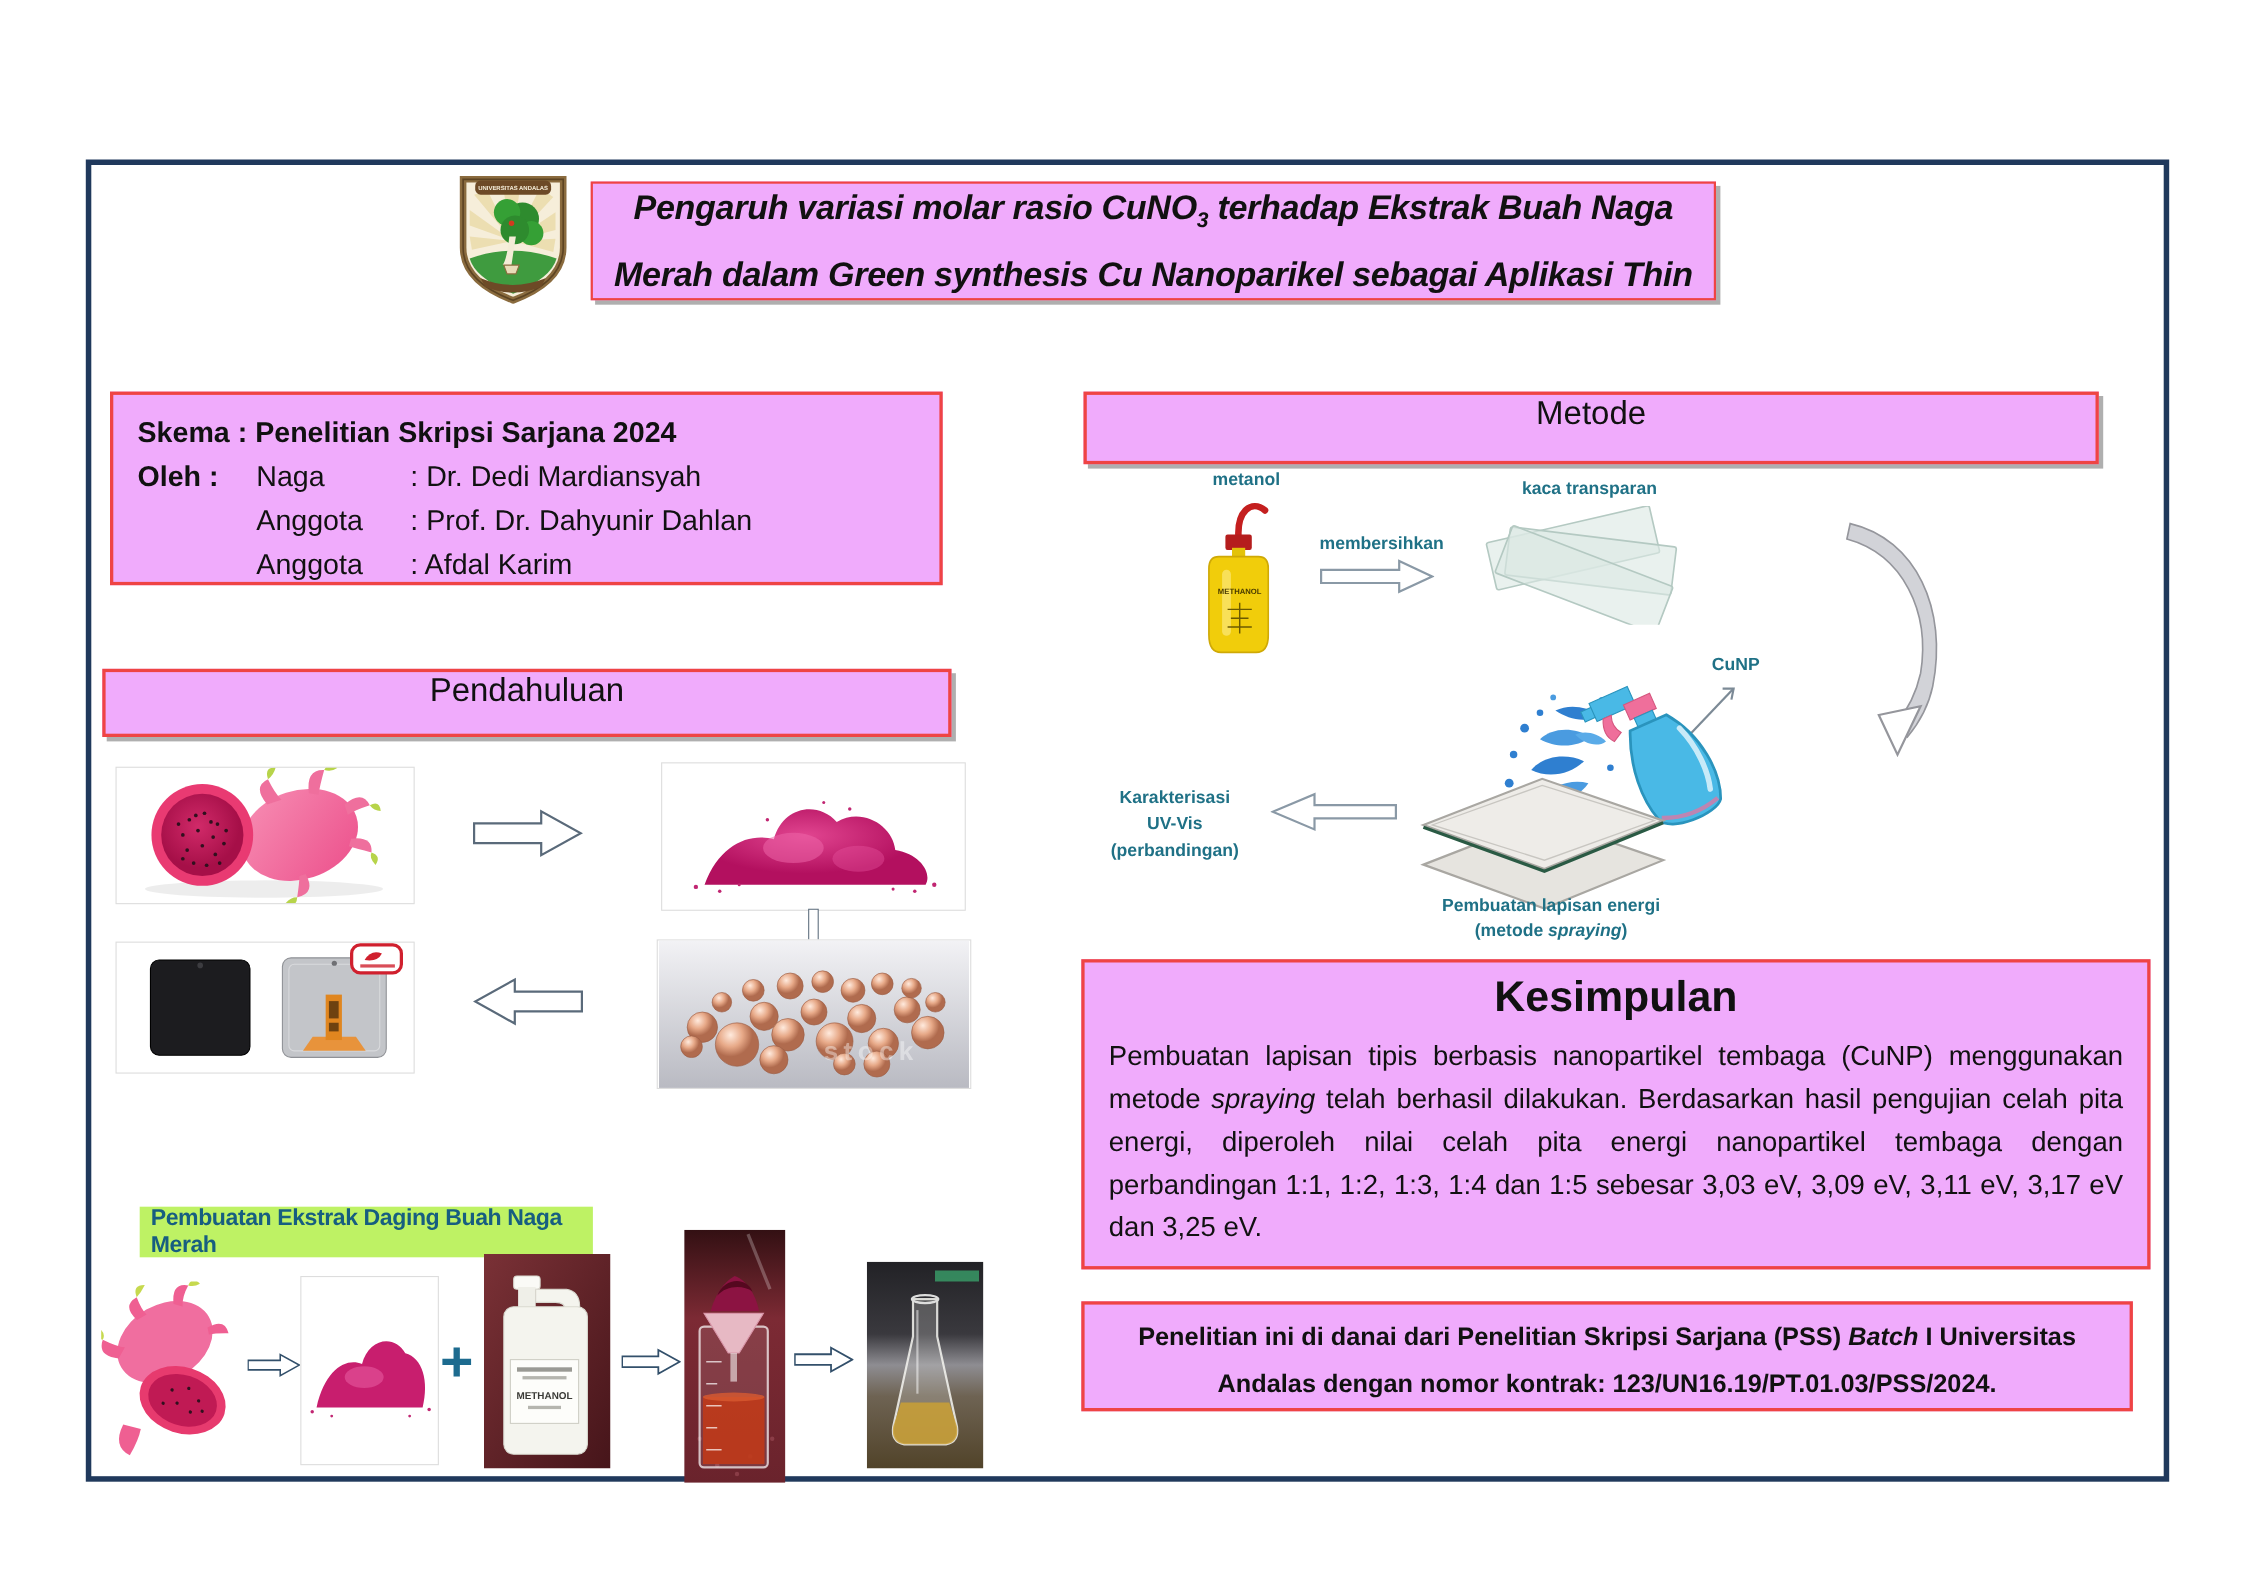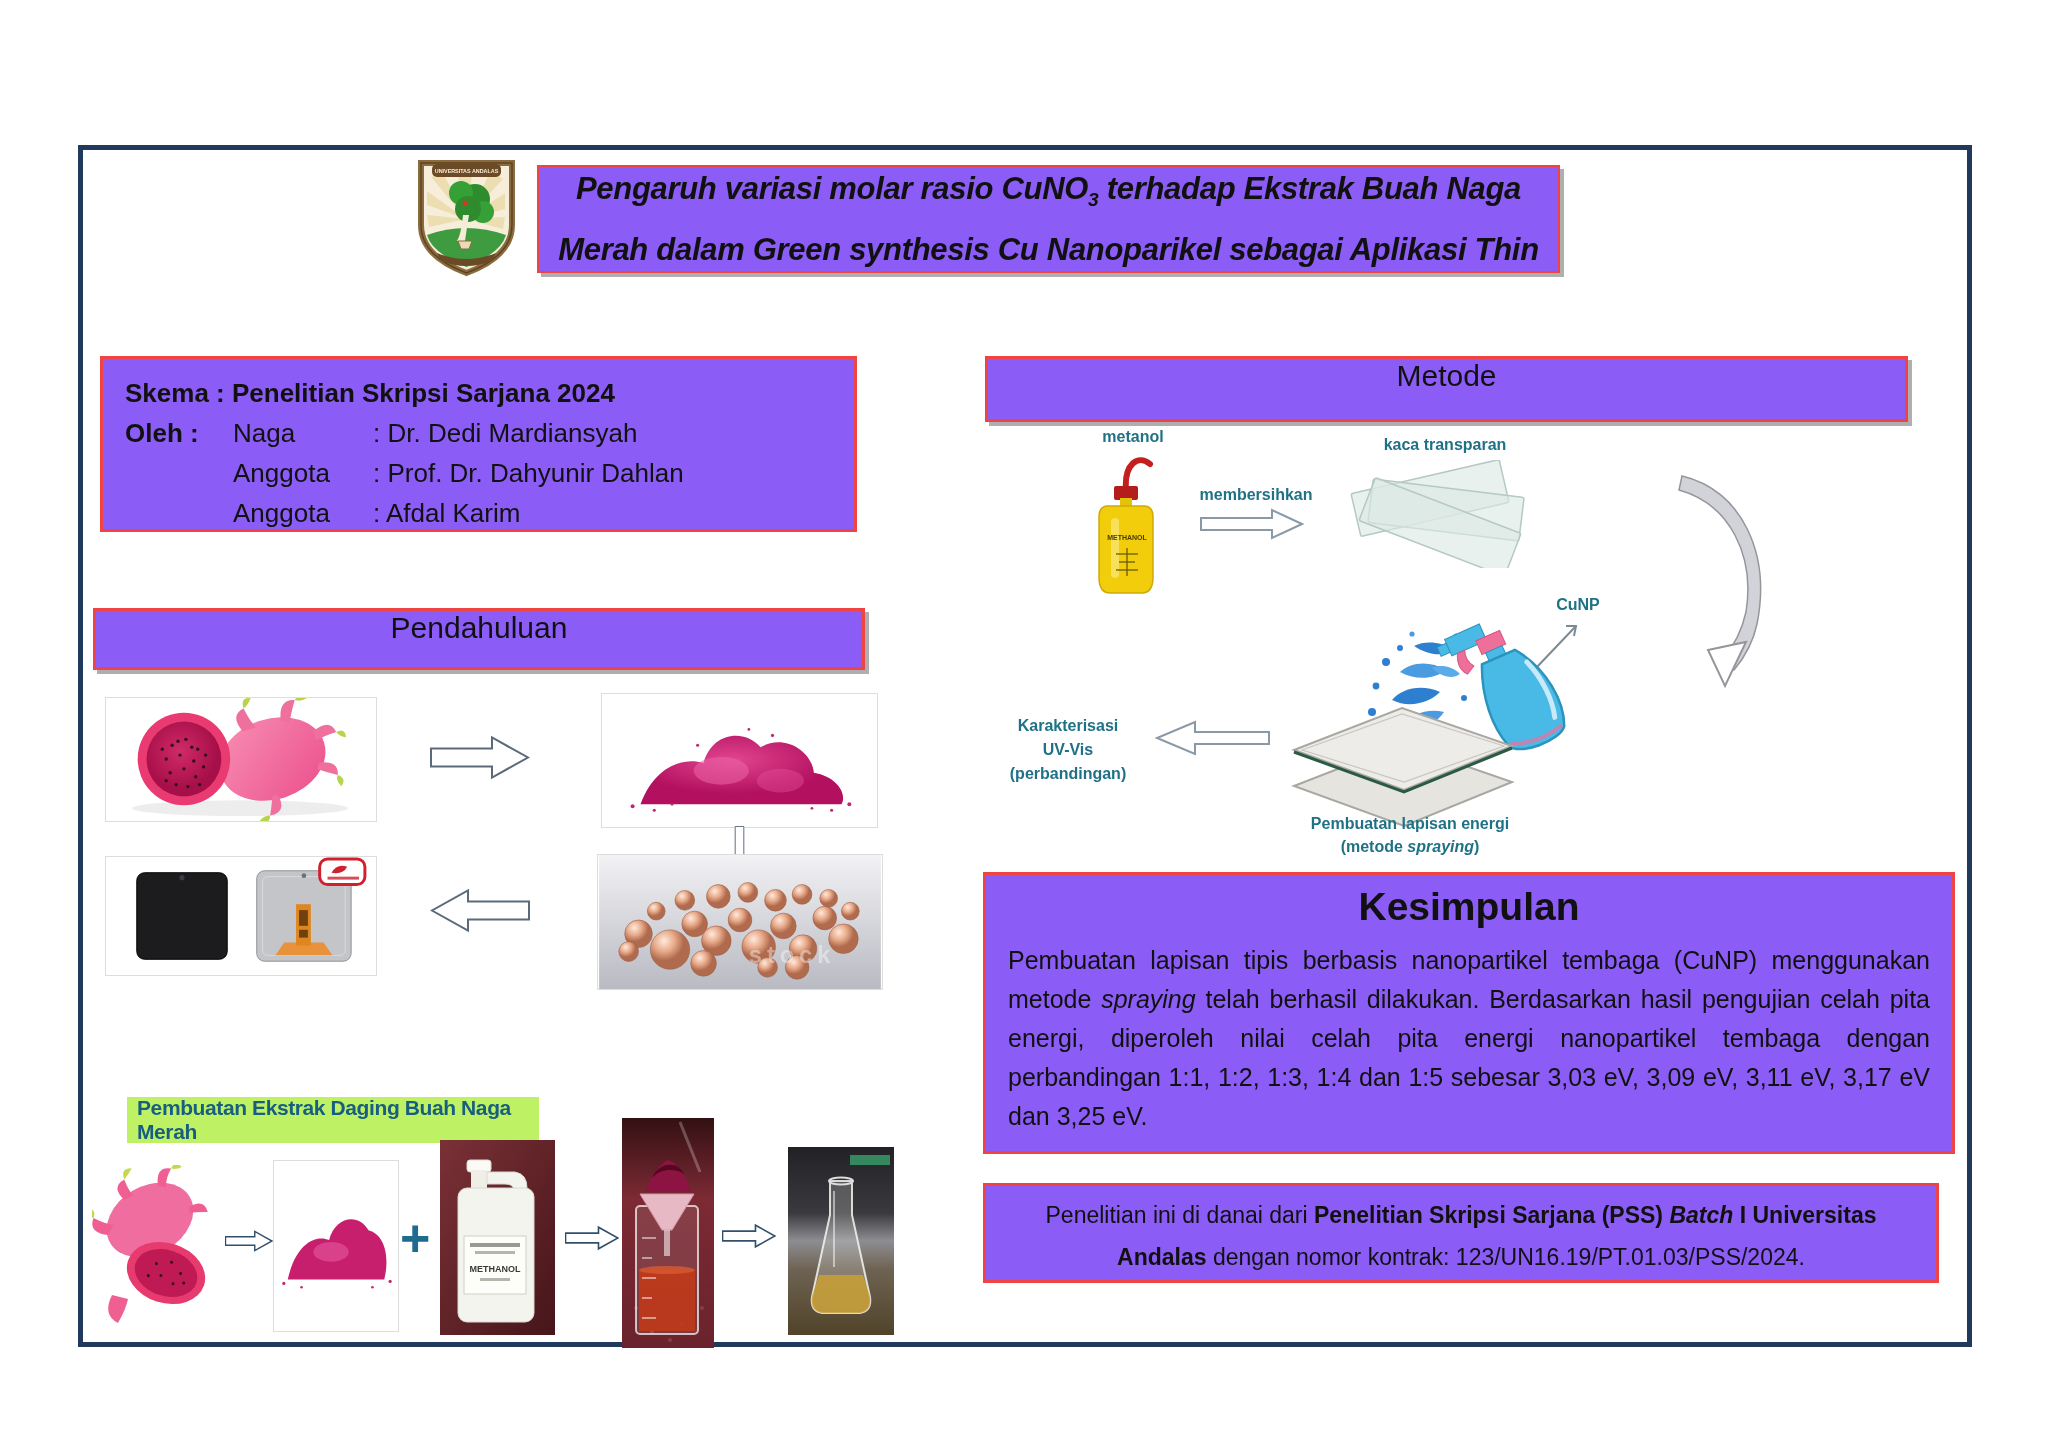--- a/index.html
+++ b/index.html
@@ -1,34 +1,34 @@
 <!DOCTYPE html>
 <html lang="id"><head>
 <meta charset="utf-8">
 <style>
   html,body{margin:0;padding:0;background:#fff;}
   .page{position:relative;width:2048px;height:1449px;background:#fff;
         font-family:"Liberation Sans",sans-serif;color:#111;overflow:hidden;}
   .abs{position:absolute;}
   .frame{border:5px solid #20395c;}
-  .box{border:3px solid #ef4444;background:#8b5cf6;box-sizing:border-box;}
+  .box{border:3px solid #ef4444;background:#f0abfc;box-sizing:border-box;}
   .shadowed{box-shadow:4px 4px 0 rgba(110,110,110,.55);}
   .title-box{display:flex;flex-direction:column;justify-content:center;text-align:center;
              font-weight:bold;font-style:italic;font-size:31px;line-height:49px;letter-spacing:-.3px;}
   .section-title{display:flex;align-items:flex-start;justify-content:center;
                  font-weight:normal;font-size:30px;}
   .skema{font-size:26px;line-height:40px;padding:14px 0 0 22px;}
   .skema .grid{display:grid;grid-template-columns:108px 140px auto;}
   .teal{color:#1f7186;font-weight:bold;}
   .mlabel{font-size:16px;text-align:center;}
   .ekshead{background:#bef264;color:#175e80;font-weight:bold;font-size:21px;letter-spacing:-.4px;
            display:flex;align-items:center;padding-left:10px;box-sizing:border-box;}
   .kes-title{text-align:center;font-weight:bold;font-size:39px;margin:10px 0 12px 0;}
   .kes-body{font-size:25px;line-height:39px;text-align:justify;padding:0 22px;}
-  .fund{font-size:23px;line-height:42px;text-align:center;padding:8px 26px 0 26px;box-sizing:border-box;}
+  .fund{font-size:23px;line-height:42px;text-align:center;padding:8px 26px 0 26px;box-sizing:border-box;font-weight:bold;}
   .imgph{background:#fff;border:1px solid #ddd;box-sizing:border-box;}
   .plus{color:#1d6b8f;font-weight:bold;font-size:52px;line-height:52px;}
   svg{display:block;}
   sub{font-size:.62em;}
 </style>
 </head>
 <body>
 
 <div class="page">
 

